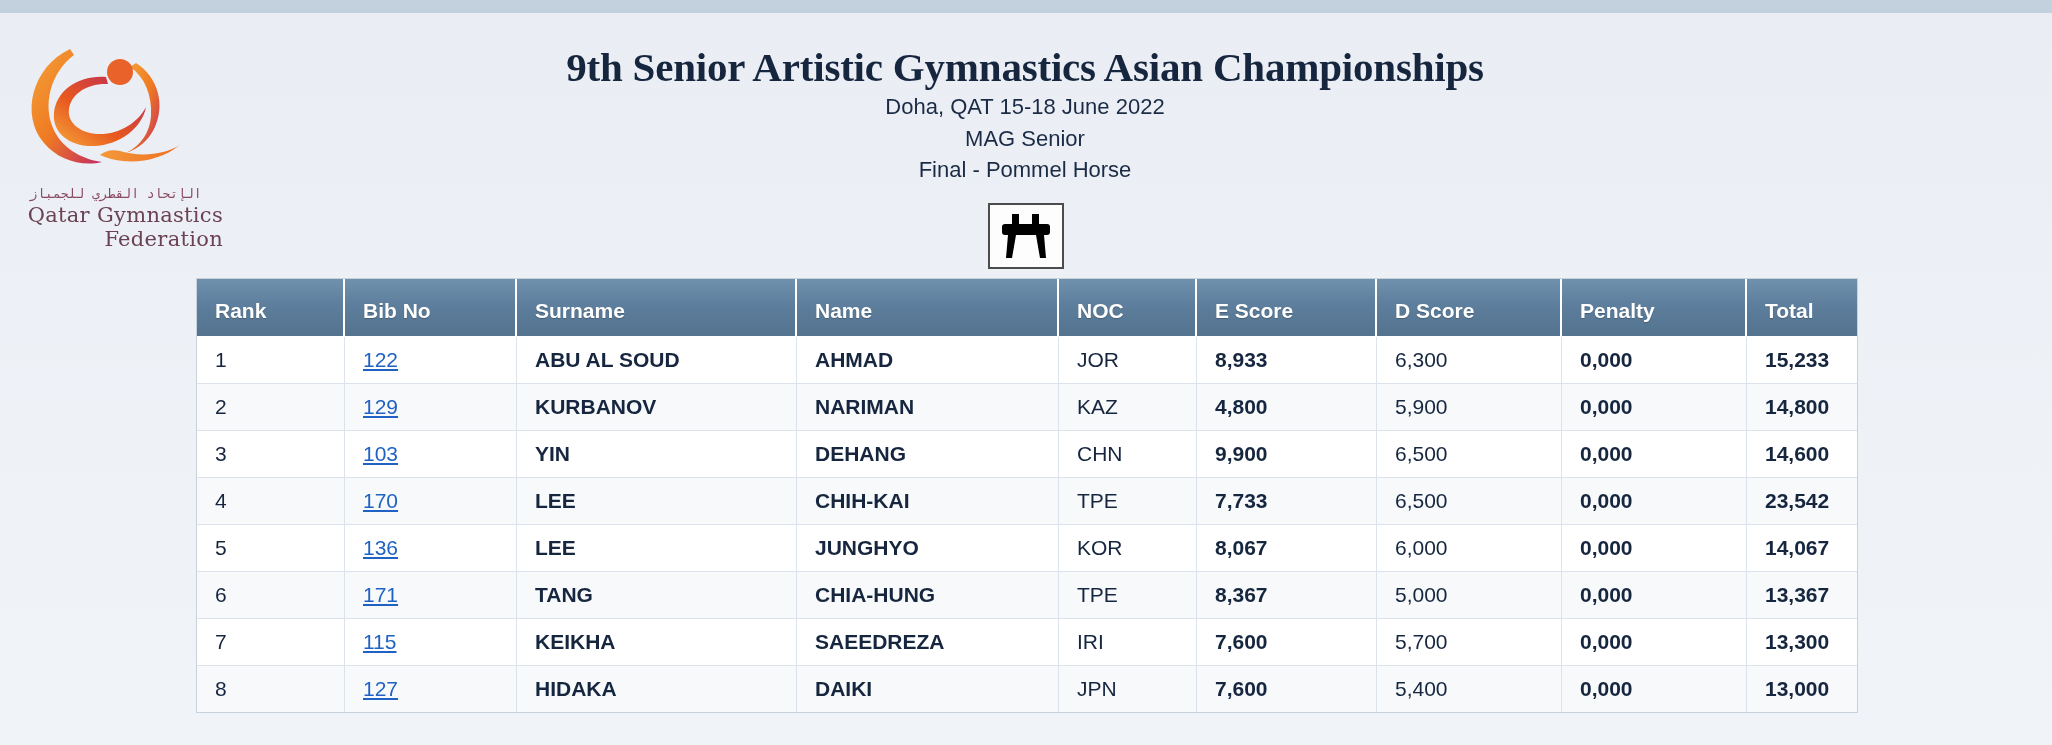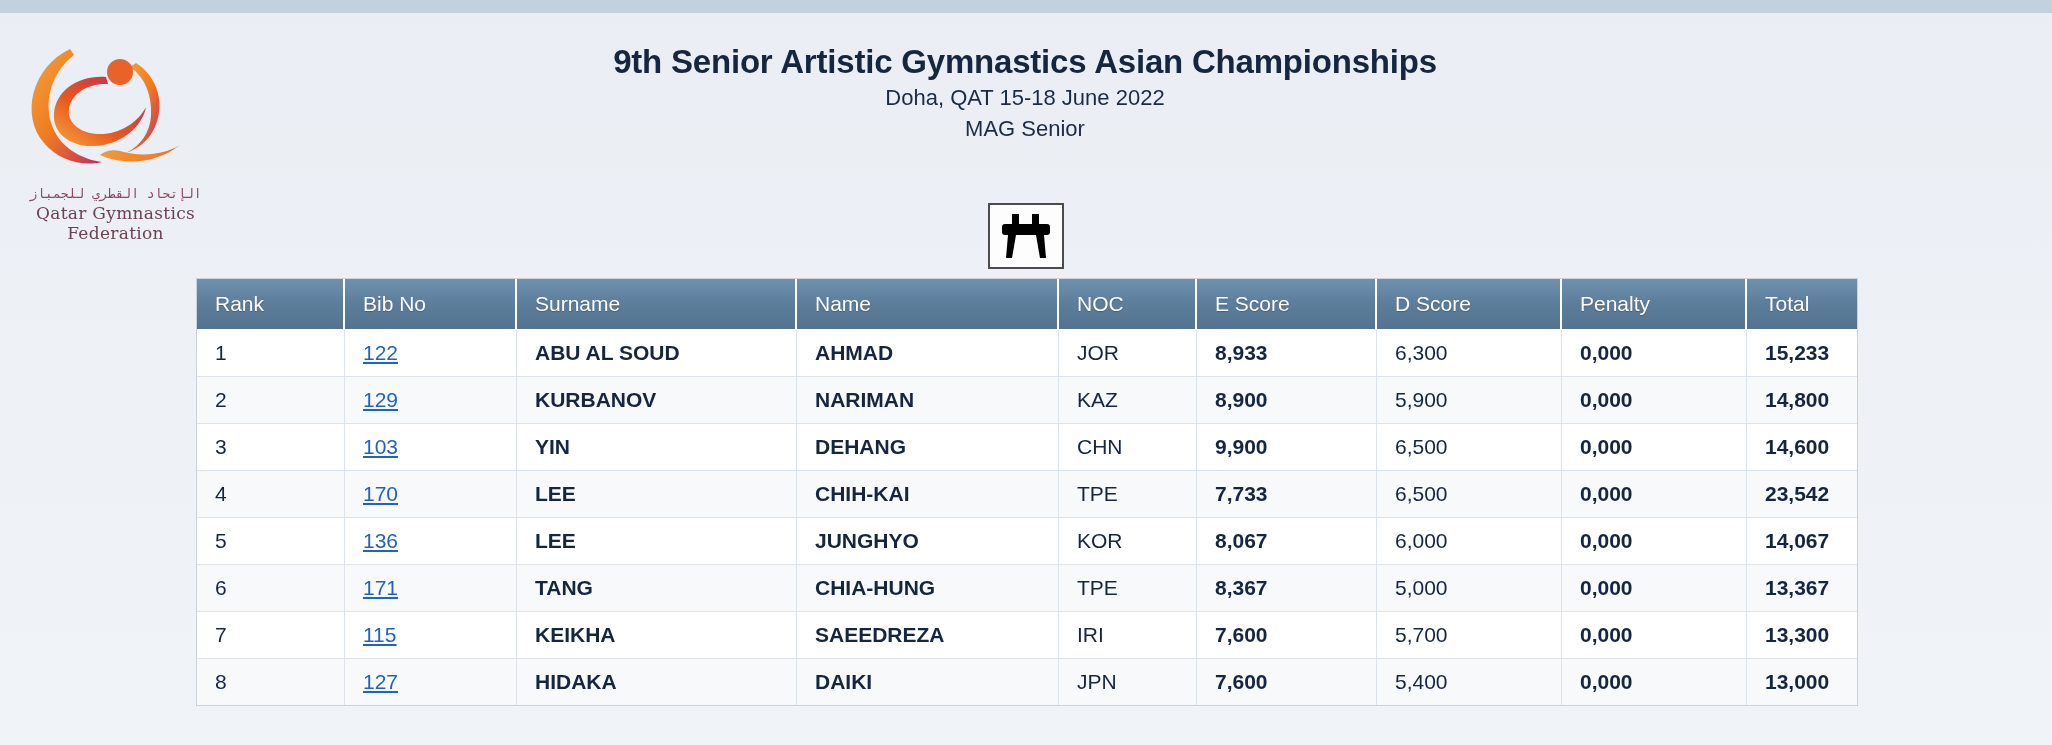--- a/index.html
+++ b/index.html
@@ -38,26 +38,27 @@
     height: 258px;
   }
   #title-block {
     position: absolute;
     left: 430px;
     top: 30px;
     width: 1190px;
     text-align: center;
   }
   #event-title {
-    font-size: 33px;
+    font-size: 41px;
     font-weight: bold;
     letter-spacing: -0.2px;
     color: #16263f;
     line-height: 1.18;
     white-space: nowrap;
+    font-family: Liberation Serif, serif;
   }
   .subline {
     font-size: 22px;
     font-weight: normal;
     color: #1b2b45;
     line-height: 1.42;
     white-space: nowrap;
   }
 
   
@@ -88,24 +89,25 @@
   }
   #logo-left .mark { width: 215px; height: 160px; display: block; }
   #logo-left .ar {
     font-size: 13px;
     color: #8a4a62;
     letter-spacing: 1.4px;
     line-height: 1.25;
     font-family: Liberation Mono, monospace;
   }
   #logo-left .en {
-    font-size: 17px;
+    font-size: 21px;
     color: #6b4253;
     letter-spacing: 0.3px;
     font-family: "DejaVu Serif", serif;
+    text-align: right;
   }
   #logo-right {
     position: absolute;
     right: 50px;
     top: 22px;
     width: 300px;
     height: 200px;
     text-align: center;
   }
   #logo-right .mark { width: 300px; height: 152px; display: block; }
@@ -131,23 +133,23 @@
     width: 1660px;
     background: #ffffff;
     border: 1px solid #c8d2dd;
     table-layout: fixed;
   }
   table.results thead th {
     background: linear-gradient(180deg, #6e90ad 0%, #5c7d9b 42%, #527falt 42%, #4f7291 100%);
     background: linear-gradient(180deg, #7091ae 0%, #5d7e9c 45%, #53738f 100%);
     color: #ffffff;
     font-size: 21px;
-    font-weight: normal;
+    font-weight: bold;
     text-align: left;
-    padding: 13px 0 13px 18px;
+    padding: 20px 0 13px 18px;
     border-right: 2px solid #ffffff;
     border-bottom: 1px solid #ffffff;
     text-shadow: 0 1px 1px rgba(0,0,0,0.22);
     white-space: nowrap;
   }
   table.results thead th:last-child { border-right: none; }
 
   table.results tbody td {
     font-size: 21px;
     padding: 11px 0 11px 18px;
@@ -233,20 +235,21 @@
         <circle cx="112" cy="45" r="13" fill="#e8622a"></circle>
       </svg>
       <div class="ar">الإتحاد القطري للجمباز</div>
       <div class="en">Qatar Gymnastics Federation</div>
     </div>
 
     <div id="title-block">
       <div id="event-title">9th Senior Artistic Gymnastics Asian Championships</div>
       <div class="subline">Doha, QAT 15-18 June 2022</div>
       <div class="subline">MAG Senior</div>
+      <div class="subline">Final - Pommel Horse</div>
     </div>
 
     <div id="apparatus-wrap">
       <svg width="54" height="44" viewBox="0 0 54 44">
 
         <rect x="13" y="0" width="7" height="11" fill="#000"></rect>
         <rect x="33" y="0" width="7" height="11" fill="#000"></rect>
 
         <rect x="3" y="10" width="48" height="11" rx="3" fill="#000"></rect>
 
@@ -295,21 +298,21 @@
             <td class="c-dscore">6,300</td>
             <td class="c-penalty">0,000</td>
             <td class="c-total">15,233</td>
           </tr>
           <tr class="even">
             <td class="c-rank">2</td>
             <td class="c-bib"><a class="bib-link">129</a></td>
             <td class="c-surname">KURBANOV</td>
             <td class="c-name">NARIMAN</td>
             <td class="c-noc">KAZ</td>
-            <td class="c-escore">8,900</td>
+            <td class="c-escore">4,800</td>
             <td class="c-dscore">5,900</td>
             <td class="c-penalty">0,000</td>
             <td class="c-total">14,800</td>
           </tr>
           <tr class="odd">
             <td class="c-rank">3</td>
             <td class="c-bib"><a class="bib-link">103</a></td>
             <td class="c-surname">YIN</td>
             <td class="c-name">DEHANG</td>
             <td class="c-noc">CHN</td>

